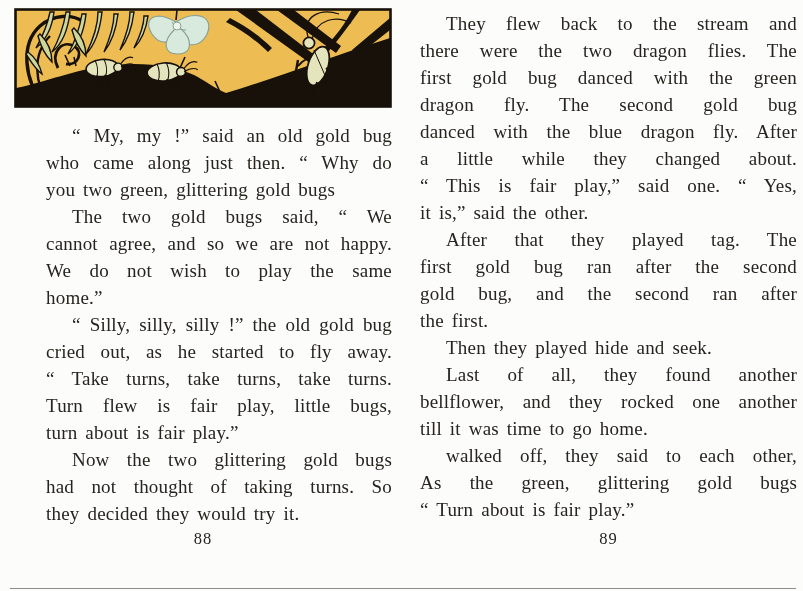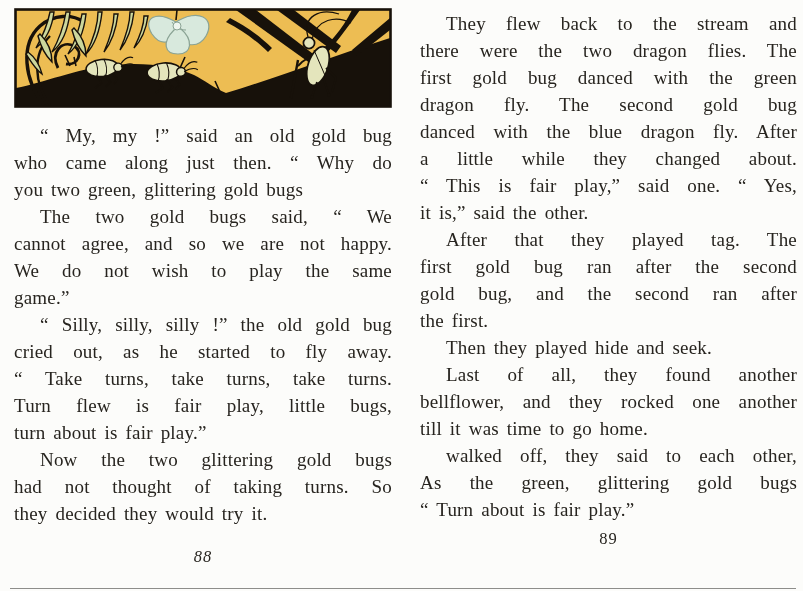--- a/index.html
+++ b/index.html
@@ -7,34 +7,34 @@
   body{width:803px;height:591px;position:relative;overflow:hidden;
        font-family:"Liberation Serif","DejaVu Serif",serif;color:#27241f;}
 
   .page-col{position:absolute;top:8px;}
   .page-left{left:14px;width:378px;}
   .page-right{left:420px;width:377px;top:8px;}
 
   .illus-frame{width:378px;height:100px;display:block;}
 
   .text-block{font-size:19px;line-height:27px;word-spacing:3px;letter-spacing:0.2px;}
-  .page-left .text-block{margin-top:14px;}
+  .page-left .text-block{margin-top:14px;margin-left:32px;}
   .page-right .text-block{margin-top:2px;}
 
   .para{margin:0;padding:0;}
   .line{display:block;text-align:justify;text-align-last:justify;white-space:normal;}
   .para .line:last-child{text-align-last:left;}
   .para .line:first-child{text-indent:26px;}
 
   .attribution{margin-top:7px;text-align:right;padding-right:6px;font-size:17.5px;
                letter-spacing:0.4px;}
   .attribution .sc{font-variant:small-caps;letter-spacing:1px;}
 
   .folio{text-align:center;font-size:16.5px;letter-spacing:1px;}
-  .page-left .folio{margin-top:20px;font-style:italic;}
+  .page-left .folio{margin-top:2px;}
   .page-right .folio{margin-top:6px;}
 
   .bottom-hairline{position:absolute;left:10px;top:588px;width:786px;height:1px;
                    background:#8d8d8a;}
 </style>
 </head>
 <body>
 
 <div class="page-col page-left">
 
@@ -117,21 +117,21 @@
   <div class="text-block">
     <p class="para">
       <span class="line">“ My, my !” said an old gold bug</span>
       <span class="line">who came along just then. “ Why do</span>
       <span class="line">you two green, glittering gold bugs</span>
     </p>
     <p class="para">
       <span class="line">The two gold bugs said, “ We</span>
       <span class="line">cannot agree, and so we are not happy.</span>
       <span class="line">We do not wish to play the same</span>
-      <span class="line">game.”</span>
+      <span class="line">home.”</span>
     </p>
     <p class="para">
       <span class="line">“ Silly, silly, silly !” the old gold bug</span>
       <span class="line">cried out, as he started to fly away.</span>
       <span class="line">“ Take turns, take turns, take turns.</span>
       <span class="line">Turn flew is fair play, little bugs,</span>
       <span class="line">turn about is fair play.”</span>
     </p>
     <p class="para">
       <span class="line">Now the two glittering gold bugs</span>

